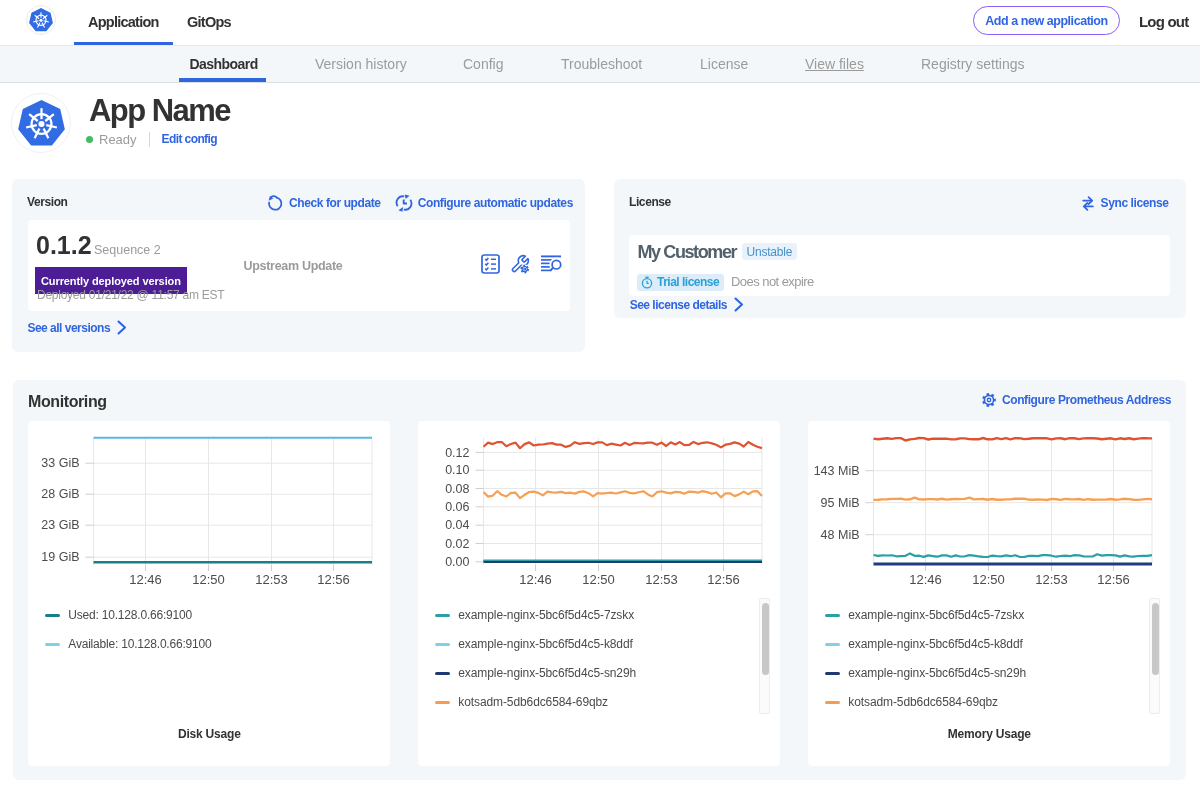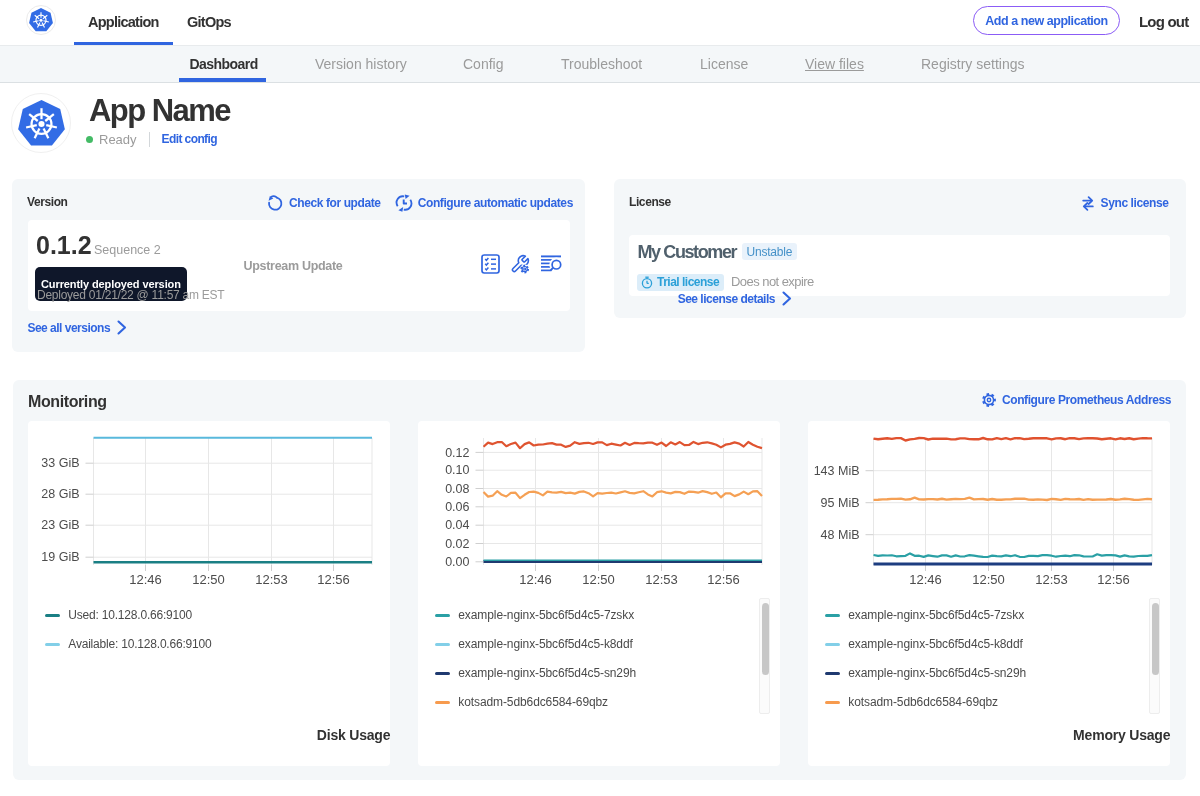--- a/index.html
+++ b/index.html
@@ -27,38 +27,38 @@
 .cardver { left:12px; top:179px; width:573px; height:173px; }
 .cardlic { left:614px; top:179px; width:572px; height:138.5px; }
 .ctitle { position:absolute; left:15px; top:16px; font-size:12px; font-weight:700; letter-spacing:-0.4px; color:#323232; }
 .ilink { position:absolute; height:18px; display:flex; align-items:center; font-size:12px; font-weight:700; letter-spacing:-0.4px; color:#3065e0; white-space:nowrap; }
 .ilink svg { margin-right:5px; }
 .inner { position:absolute; background:#fff; border-radius:4px; }
 .verinner { left:16px; top:40.5px; width:542px; height:91px; }
 .licinner { left:14.5px; top:56px; width:541.5px; height:61px; }
 .vernum { position:absolute; left:8px; top:11px; font-size:25px; font-weight:700; color:#323232; }
 .seq { position:absolute; left:66px; top:23px; font-size:12.5px; color:#9b9b9b; }
-.badge-green { position:absolute; left:7px; top:47.5px; height:34px; background:#0f172a; color:#fff; font-size:11px; font-weight:700; letter-spacing:-0.1px; border-radius:5px; display:flex; align-items:center; padding:0 6px; }
+.badge-green { position:absolute; left:7px; top:47.5px; height:27px; background:#4c1d95; color:#fff; font-size:11px; font-weight:700; letter-spacing:-0.1px; border-radius:0; display:flex; align-items:center; padding:0 6px; }
 .deployed { position:absolute; left:9px; top:68px; font-size:12px; letter-spacing:-0.25px; color:#9b9b9b; }
 .upstream { position:absolute; left:215.5px; top:39px; font-size:12.5px; font-weight:700; letter-spacing:-0.3px; color:#9b9b9b; }
 .vericons { position:absolute; right:8px; top:34px; display:flex; align-items:center; gap:10px; }
 .seelink { position:absolute; display:flex; align-items:center; font-size:12px; font-weight:700; letter-spacing:-0.5px; color:#3065e0; }
 .licname { position:absolute; left:9px; top:7px; font-size:18px; font-weight:700; letter-spacing:-1.4px; color:#50606c; }
 .unstable { position:absolute; left:113.5px; top:8px; height:17px; background:#e9f2fb; color:#4591c8; font-size:12px; letter-spacing:-0.2px; border-radius:3px; display:flex; align-items:center; padding:0 4.5px; }
 .trial { position:absolute; left:8px; top:38.5px; height:17px; background:#dcedf9; color:#2ba0d8; font-size:12px; font-weight:700; letter-spacing:-0.5px; border-radius:3px; display:flex; align-items:center; padding:0 4.5px; gap:4px; }
 .noexp { position:absolute; left:102.5px; top:39px; font-size:13px; letter-spacing:-0.55px; color:#9b9b9b; }
 
 .mon { position:absolute; left:13px; top:380px; width:1173px; height:400px; background:#f4f7f9; border-radius:6px; }
 .montitle { position:absolute; left:15px; top:13.3px; font-size:16px; font-weight:700; letter-spacing:-0.4px; color:#323232; }
 .chartcard { position:absolute; top:40.8px; width:362px; height:345px; background:#fff; border-radius:4px; }
 .cc1 { left:15.3px; } .cc2 { left:405.3px; } .cc3 { left:795.3px; }
 .legend-row { position:absolute; left:17px; height:13px; display:flex; align-items:center; }
 .dash { width:15px; height:3px; border-radius:1.5px; margin-right:8px; }
 .ltxt { font-size:12px; letter-spacing:-0.1px; color:#4a4a4a; }
-.cctitle { position:absolute; left:0; width:100%; top:306.7px; text-align:right; font-size:14px; font-weight:700; letter-spacing:-0.2px; color:#323232; }
+.cctitle { position:absolute; left:0; width:100%; top:306.7px; text-align:center; font-size:12px; font-weight:700; letter-spacing:-0.2px; color:#323232; }
 .sbtrack { position:absolute; left:341px; top:177px; width:11px; height:116px; background:#fbfbfb; border:1px solid #ededed; border-radius:2px; }
 .sbthumb { position:absolute; left:343.5px; top:182px; width:7px; height:72px; background:#c7c7c7; border-radius:3.5px; }
 </style>
 </head>
 <body>
 
 <div class="topnav"></div>
 <div class="navlogo">
     <svg viewBox="0 0 100 100" width="26" height="26">
 <polygon points="50.0,4.0 86.7,21.7 95.8,61.5 70.4,93.3 29.6,93.3 4.2,61.5 13.3,21.7" fill="#326ce5"></polygon>
@@ -192,21 +192,21 @@
           <g stroke="#2ba0d8" fill="none" stroke-width="1.3">
             <circle cx="6" cy="7.2" r="4.6"></circle>
             <line x1="4.3" y1="1.2" x2="7.7" y2="1.2"></line>
             <line x1="6" y1="1.4" x2="6" y2="2.6"></line>
             <line x1="6" y1="4.8" x2="6" y2="7.4"></line>
             <line x1="6" y1="7.4" x2="7.8" y2="7.4"></line>
           </g>
         </svg>Trial license</div>
     <div class="noexp">Does not expire</div>
   </div>
-  <div class="seelink" style="left:15.7px; top:112px;margin-left:48px;">See license details<svg width="10" height="15" viewBox="0 0 10 15" style="margin-left:7px;">
+  <div class="seelink" style="left:15.7px; top:118px;">See license details<svg width="10" height="15" viewBox="0 0 10 15" style="margin-left:7px;">
         <polyline points="1.5,1.5 8,7.5 1.5,13.5" fill="none" stroke="#3065e0" stroke-width="2.1" stroke-linecap="round" stroke-linejoin="round"></polyline>
       </svg></div>
 </div>
 
 <div class="mon">
   <div class="montitle">Monitoring</div>
   <div class="ilink" style="right:15px; top:11px;"><svg width="16" height="16" viewBox="0 0 16 16">
         <circle cx="8" cy="8" r="5.6" fill="none" stroke="#3065e0" stroke-width="2.6" stroke-dasharray="2.45 2.45" stroke-dashoffset="1.2"></circle>
         <circle cx="8" cy="8" r="4.6" fill="none" stroke="#3065e0" stroke-width="1.6"></circle>
         <circle cx="8" cy="8" r="1.7" fill="none" stroke="#3065e0" stroke-width="1.4"></circle>

